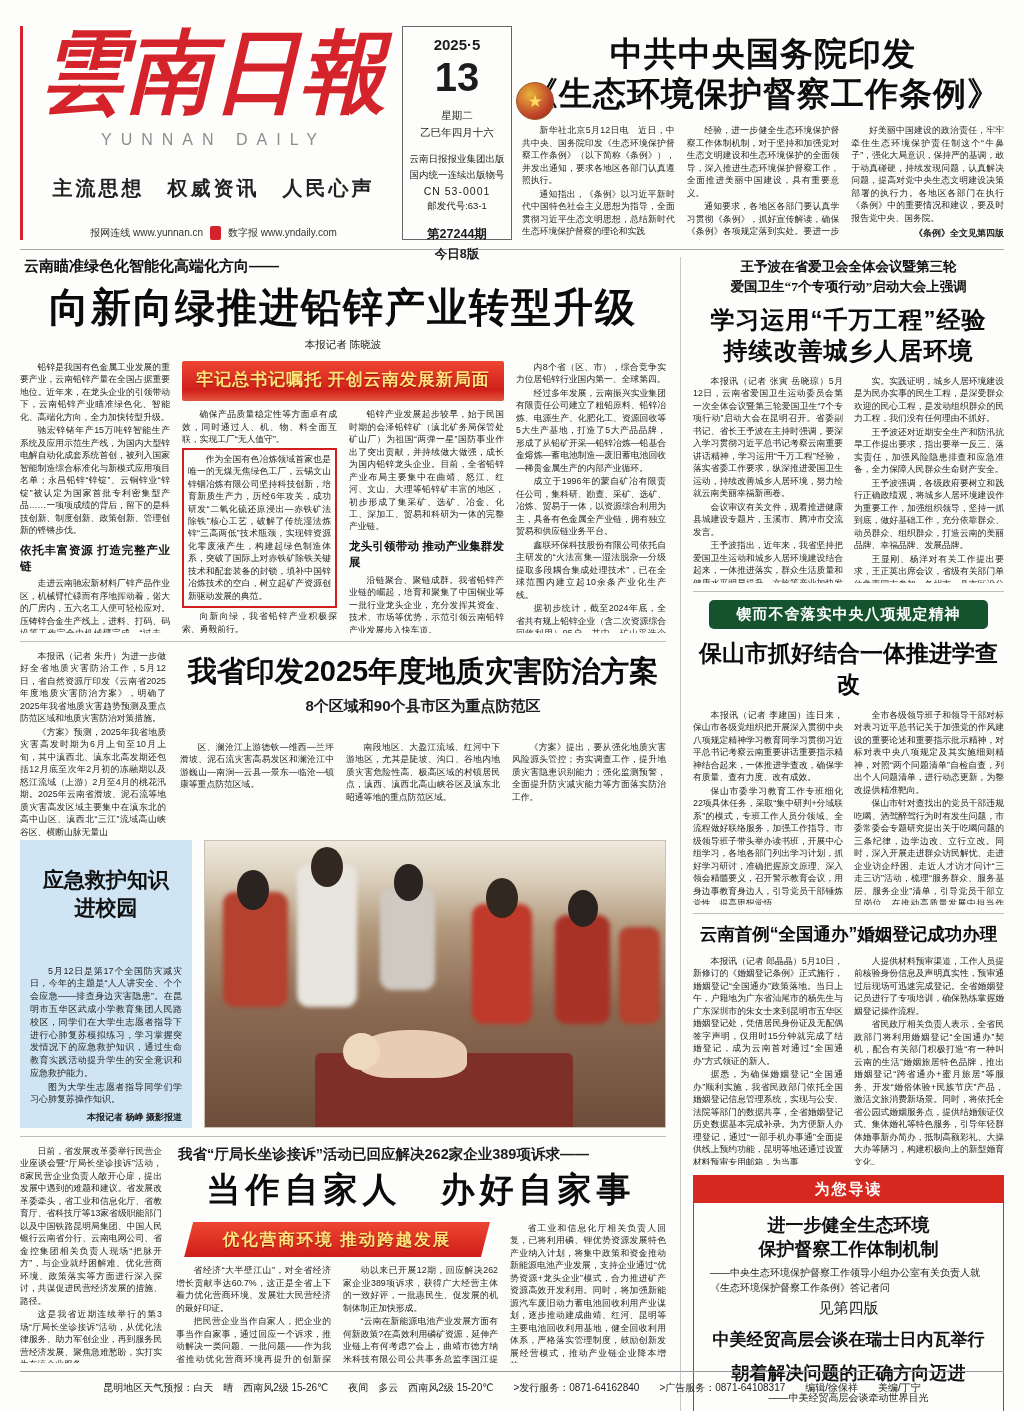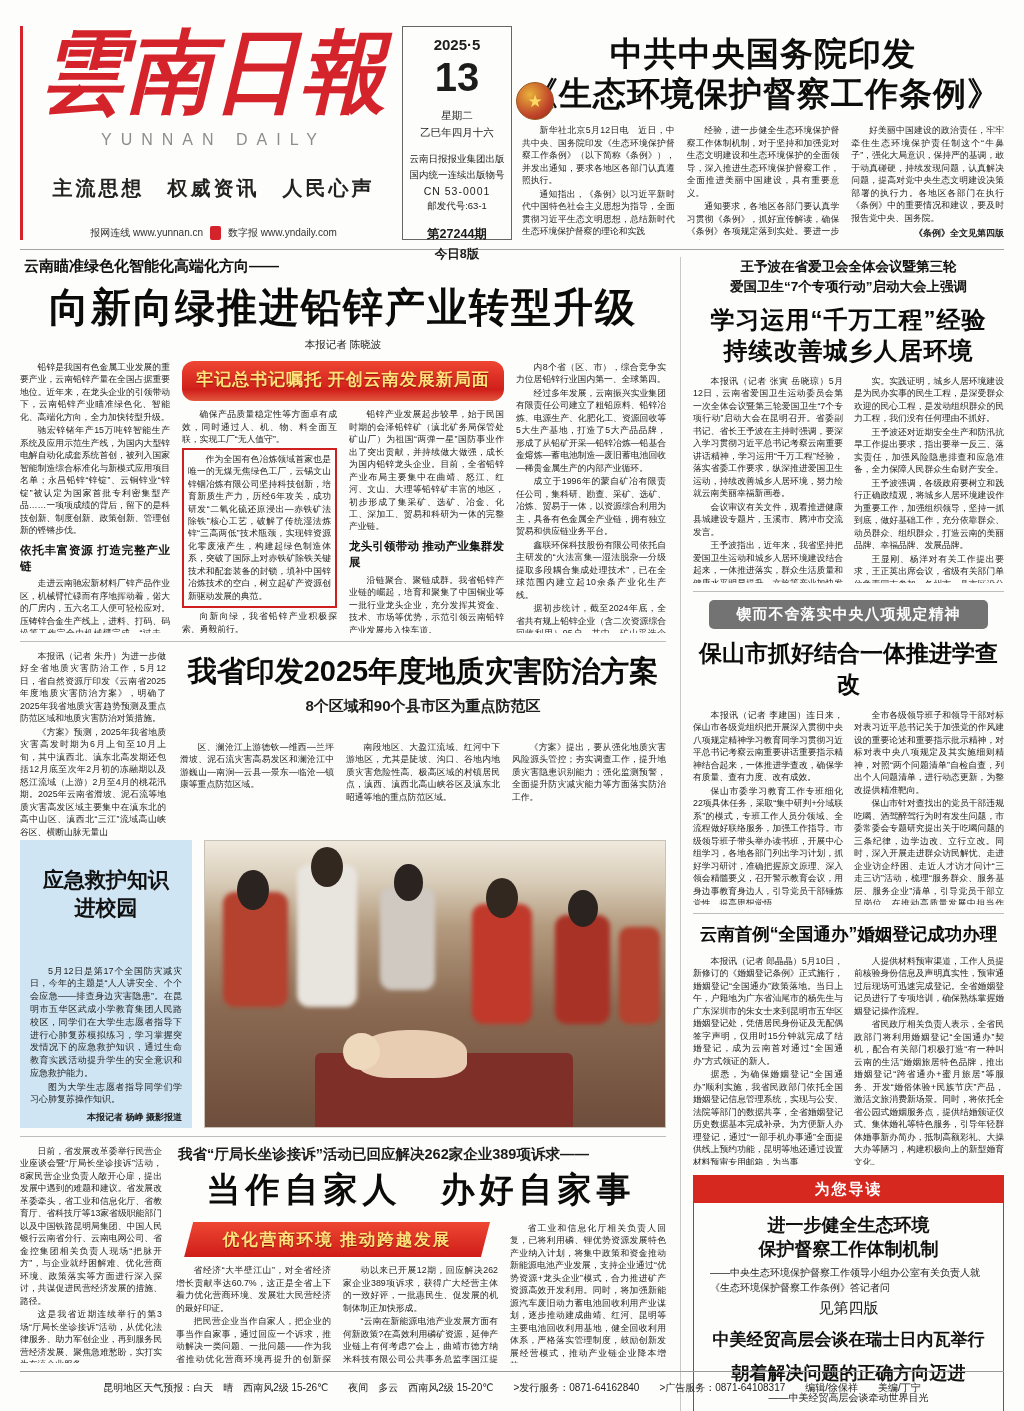--- a/index.html
+++ b/index.html
@@ -43,21 +43,21 @@
   .body-grid{display:grid;grid-template-columns:646px 1fr;column-gap:14px;}
   .right-rail{border-left:1px solid #c9c9c9;padding-left:12px;min-width:0;}
   
   .kicker{font-size:15px;font-weight:bold;margin:0 0 2px 4px;color:#111;}
   .lead-title{font-size:40px;font-weight:bold;text-align:center;letter-spacing:2px;margin:4px 0 3px;color:#0b0b0b;}
   .byline{text-align:center;font-size:10.5px;margin-bottom:9px;}
   .lead-body{display:flex;gap:12px;height:272px;overflow:hidden;}
   .colw{width:150px;flex:none;overflow:hidden;}
   .mid-wrap{width:322px;flex:none;}
   .red-banner{background:linear-gradient(180deg,#ef4633 0%,#d01f1a 72%,#e4573f 100%);color:#ffe27a;font-weight:bold;
-              font-size:17px;text-align:center;padding:7px 0 9px;letter-spacing:1px;border-radius:12px;margin-bottom:7px;
+              font-size:17px;text-align:center;padding:7px 0 9px;letter-spacing:1px;border-radius:2px;margin-bottom:7px;
               text-shadow:0 1px 1px #8c1008;}
   .two-cols{display:flex;gap:12px;}
   .two-cols .col{flex:1;min-width:0;}
   .red-box{border:2px solid #cf1f1f;padding:3px 4px;margin:2px 0;}
   
   .geo-row{display:flex;gap:14px;height:188px;overflow:hidden;}
   .geo-left{width:146px;flex:none;}
   .geo-main{flex:1;min-width:0;}
   .geo-title{font-size:29px;font-weight:bold;text-align:center;margin:2px 0 5px;color:#0b0b0b;}
   .geo-sub{font-size:15px;font-weight:bold;text-align:center;margin-bottom:25px;}
@@ -82,28 +82,28 @@
   .biz-main{flex:1;min-width:0;}
   .biz-kicker{font-size:14.5px;font-weight:bold;margin:0 0 3px 2px;}
   .biz-title{font-size:34px;font-weight:bold;text-align:center;letter-spacing:5px;margin:2px 0 9px;color:#0b0b0b;}
   .biz-body{display:flex;gap:12px;height:146px;overflow:hidden;}
   .biz-mid{width:322px;flex:none;}
   .biz-banner{background:linear-gradient(180deg,#ee4733,#cf1d18);clip-path:polygon(3% 0,100% 0,97% 100%,0 100%);
               color:#ffe27a;font-weight:bold;font-size:16.5px;text-align:center;padding:6px 0;margin:0 8px 7px;letter-spacing:2px;
               text-shadow:0 1px 1px #8c1008;}
   .biz-col4{flex:1;min-width:0;}
   
-  .rail-kicker{font-size:13.5px;font-weight:bold;text-align:center;line-height:1.5;color:#111;}
+  .rail-kicker{font-size:13.5px;font-weight:bold;text-align:center;line-height:1.5;color:#111;font-family:Liberation Serif, serif;}
   .vip-title{font-size:24px;font-weight:bold;text-align:center;line-height:1.3;margin:6px 0 9px;letter-spacing:1px;color:#0b0b0b;}
   .rail-cols{display:flex;gap:11px;overflow:hidden;}
   .rail-cols .col{flex:1;min-width:0;}
   .h-vip{height:208px;}
   .h-bao{height:196px;}
   .h-mar{height:210px;}
-  .pill-banner{background:#737373;color:#fff;font-weight:bold;font-size:15px;text-align:center;border-radius:5px;
+  .pill-banner{background:#14532d;color:#fff;font-weight:bold;font-size:15px;text-align:center;border-radius:5px;
                padding:5px 0;margin:2px 16px 9px;letter-spacing:1px;}
   .bao-title{font-size:23px;font-weight:bold;text-align:center;margin:0 0 9px;color:#0b0b0b;}
   .mar-title{font-size:17.5px;font-weight:bold;text-align:center;margin:5px 0 9px;color:#0b0b0b;}
   .guide-box{border:1.5px solid #d6281e;margin-top:10px;}
   .guide-head{background:#d6281e;color:#fff;text-align:center;font-size:15px;font-weight:bold;padding:4px 0;letter-spacing:2px;}
   .guide-inner{padding:10px 10px 8px;text-align:center;}
   .g-title{font-size:18px;font-weight:bold;line-height:1.35;color:#111;}
   .g-sub{font-size:10px;text-align:left;margin:5px 6px 2px;line-height:1.45;color:#222;}
   .g-sub.center{text-align:center;}
   .g-page{font-size:15px;margin:4px 0 10px;}

